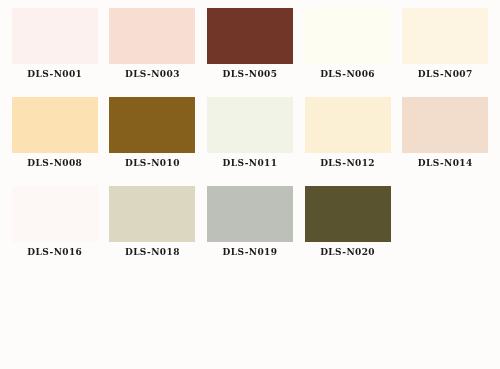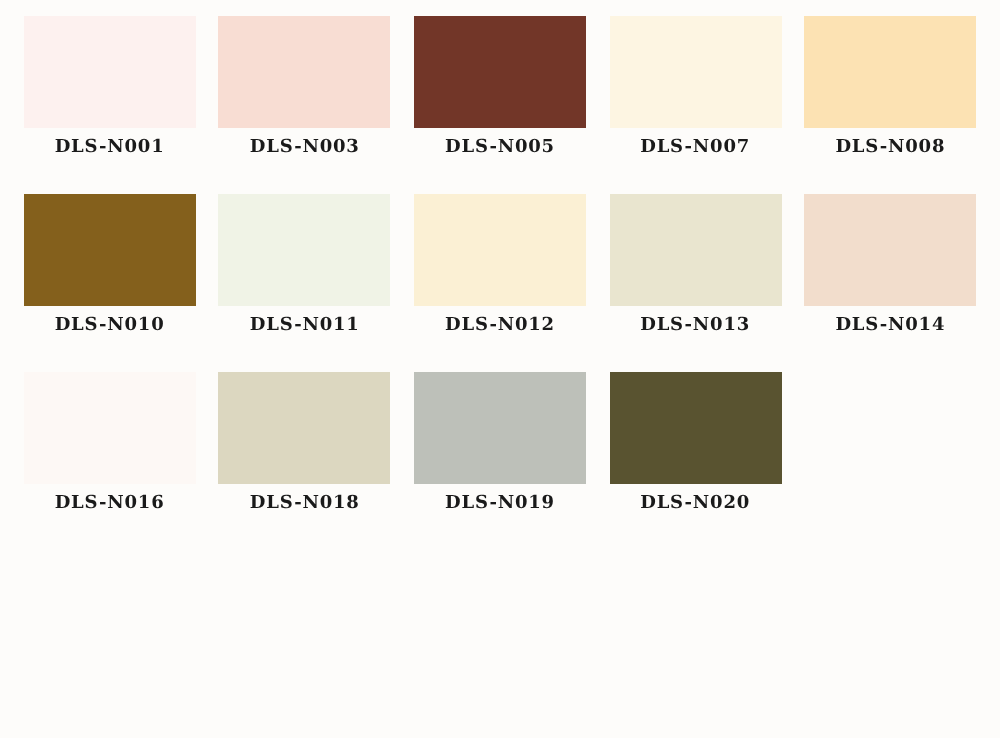--- a/index.html
+++ b/index.html
@@ -57,42 +57,42 @@
     </div>
     <div class="swatch-cell">
       <div class="swatch-chip" style="background: rgb(248, 221, 211);"></div>
       <div class="swatch-label">DLS-N003</div>
     </div>
     <div class="swatch-cell">
       <div class="swatch-chip" style="background: rgb(114, 54, 40);"></div>
       <div class="swatch-label">DLS-N005</div>
     </div>
     <div class="swatch-cell">
+      <div class="swatch-chip" style="background: rgb(254, 253, 242);"></div>
+      <div class="swatch-label">DLS-N006</div>
+    </div>
+    <div class="swatch-cell">
       <div class="swatch-chip" style="background: rgb(253, 245, 226);"></div>
       <div class="swatch-label">DLS-N007</div>
     </div>
     <div class="swatch-cell">
       <div class="swatch-chip" style="background: rgb(252, 226, 179);"></div>
       <div class="swatch-label">DLS-N008</div>
     </div>
     <div class="swatch-cell">
       <div class="swatch-chip" style="background: rgb(132, 96, 28);"></div>
       <div class="swatch-label">DLS-N010</div>
     </div>
     <div class="swatch-cell">
       <div class="swatch-chip" style="background: rgb(240, 243, 230);"></div>
       <div class="swatch-label">DLS-N011</div>
     </div>
     <div class="swatch-cell">
       <div class="swatch-chip" style="background: rgb(251, 240, 212);"></div>
       <div class="swatch-label">DLS-N012</div>
-    </div>
-    <div class="swatch-cell">
-      <div class="swatch-chip" style="background: rgb(233, 229, 207);"></div>
-      <div class="swatch-label">DLS-N013</div>
     </div>
     <div class="swatch-cell">
       <div class="swatch-chip" style="background: rgb(242, 221, 204);"></div>
       <div class="swatch-label">DLS-N014</div>
     </div>
     <div class="swatch-cell">
       <div class="swatch-chip" style="background: rgb(253, 248, 245);"></div>
       <div class="swatch-label">DLS-N016</div>
     </div>
     <div class="swatch-cell">

